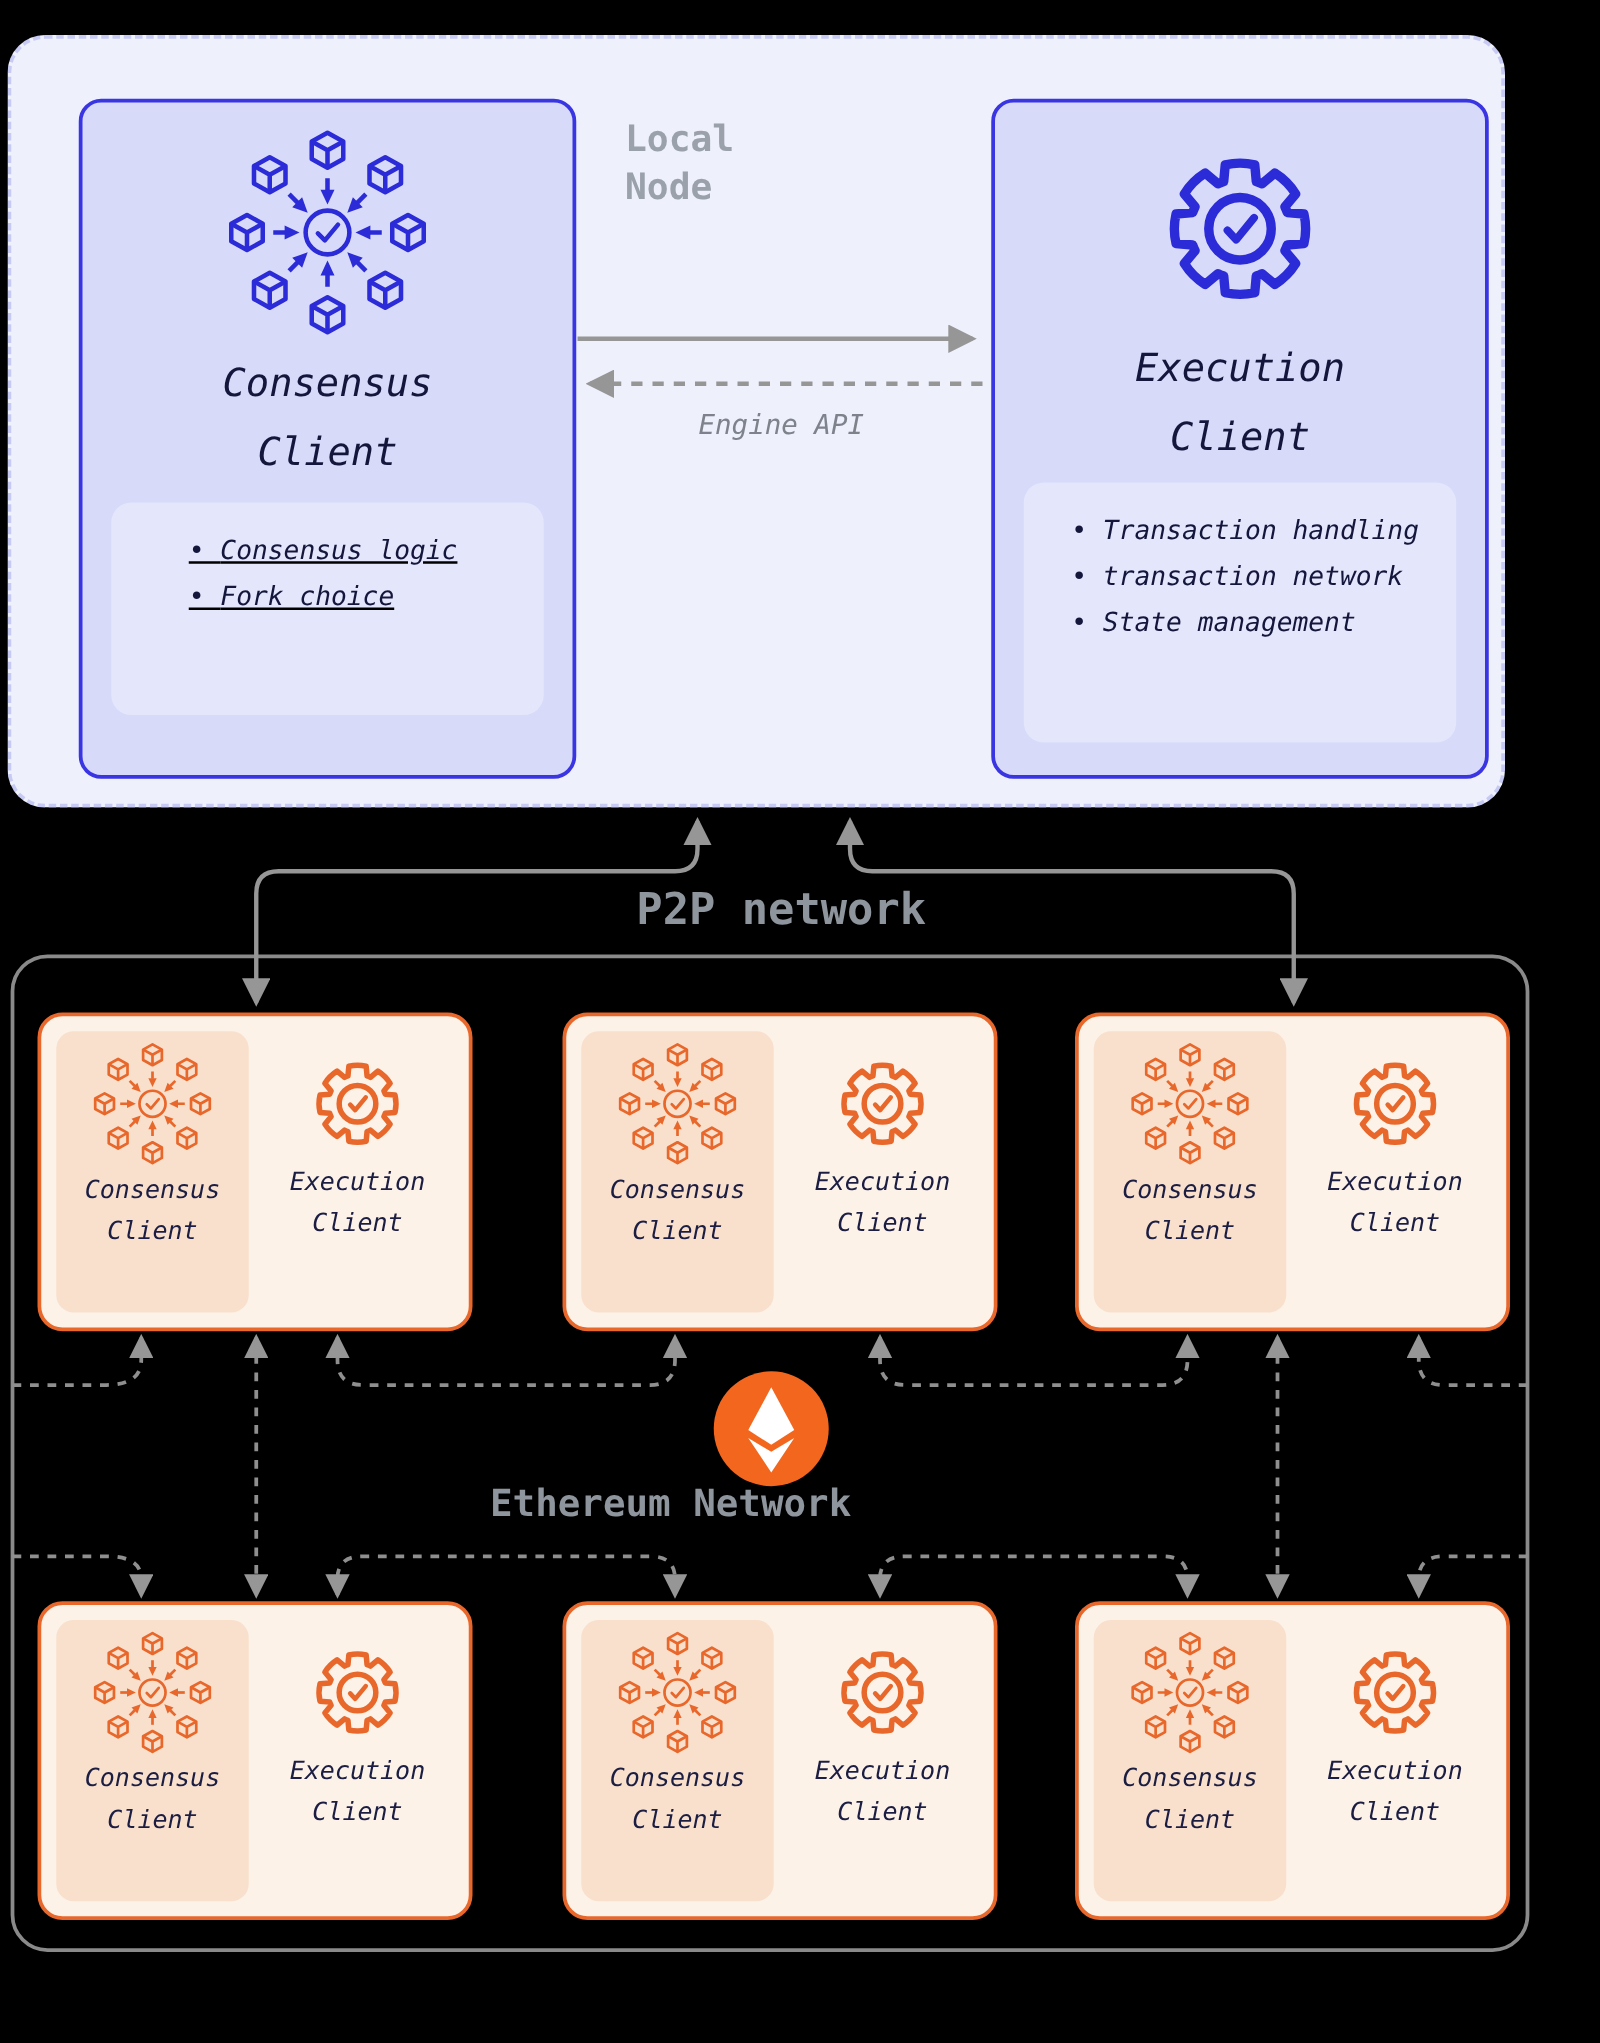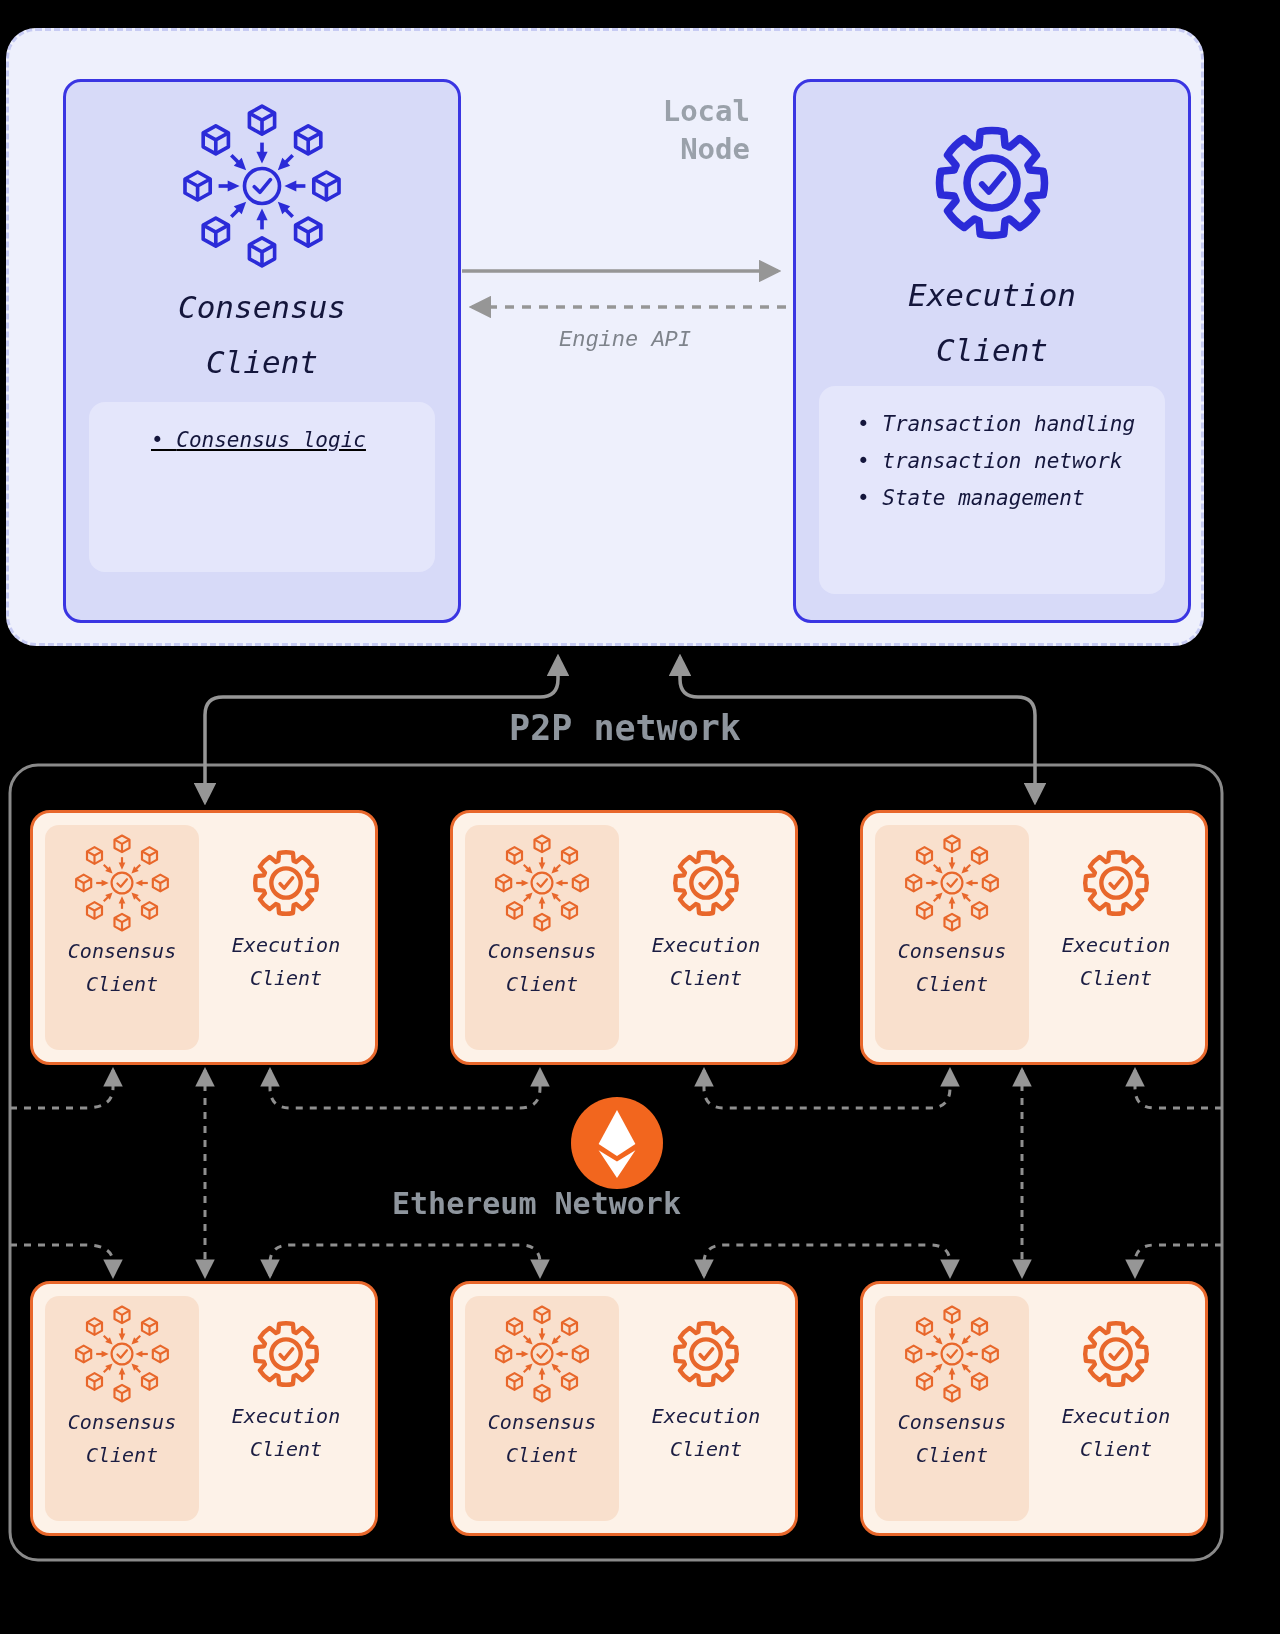--- a/index.html
+++ b/index.html
@@ -36,27 +36,27 @@
   .consensus .feature-panel { top: 320px; height: 170px; }
   .execution .feature-panel { top: 304px; height: 208px; }
   .feature-panel ul { list-style: none; margin: 0; padding: 0; }
   .consensus .feature-panel ul { padding-left: 62px; text-decoration: underline; }
   .execution .feature-panel ul { padding-left: 38px; }
   .feature-panel li {
     font-style: italic; font-size: 21px; line-height: 37px; color: #14163C;
   }
   .feature-panel li::before { content: "• "; }
 
-  .ln-label { position: absolute; left: 500px; top: 92px; width: 250px; text-align: right; }
+  .ln-label { position: absolute; left: 500px; top: 92px; width: 250px; text-align: left; }
   .ln-label span {
     display: block; font-weight: bold; font-size: 29px; line-height: 38px; color: #9AA1AA;
   }
   .engine-api-label {
     position: absolute; left: 450px; top: 328px; width: 350px; text-align: center;
-    font-style: italic; font-size: 22px; color: #7E838B; font-family: Liberation Mono, monospace;
+    font-style: italic; font-size: 22px; color: #7E838B;
   }
 
   
   .p2p-label {
     position: absolute; left: 440px; top: 708px; width: 370px; text-align: center;
     font-weight: bold; font-size: 35px; color: #8E959D;
   }
   .eth-label {
     position: absolute; left: 392px; top: 1186px; width: 450px; text-align: left;
     font-weight: bold; font-size: 30px; color: #8E959D;
@@ -147,20 +147,21 @@
       <svg class="client-icon cons" viewBox="-60 -60 120 120">
           <use href="#icon-consensus"></use>
         </svg>
       <div class="client-title">
         <span>Consensus</span>
         <span>Client</span>
       </div>
       <div class="feature-panel">
         <ul>
           <li>Consensus logic</li>
+          <li>Fork choice</li>
         </ul>
       </div>
     </div>
 
     <div class="client-box execution">
       <svg class="client-icon exec" viewBox="-60 -60 120 120">
           <use href="#icon-execution"></use>
         </svg>
       <div class="client-title">
         <span>Execution</span>

